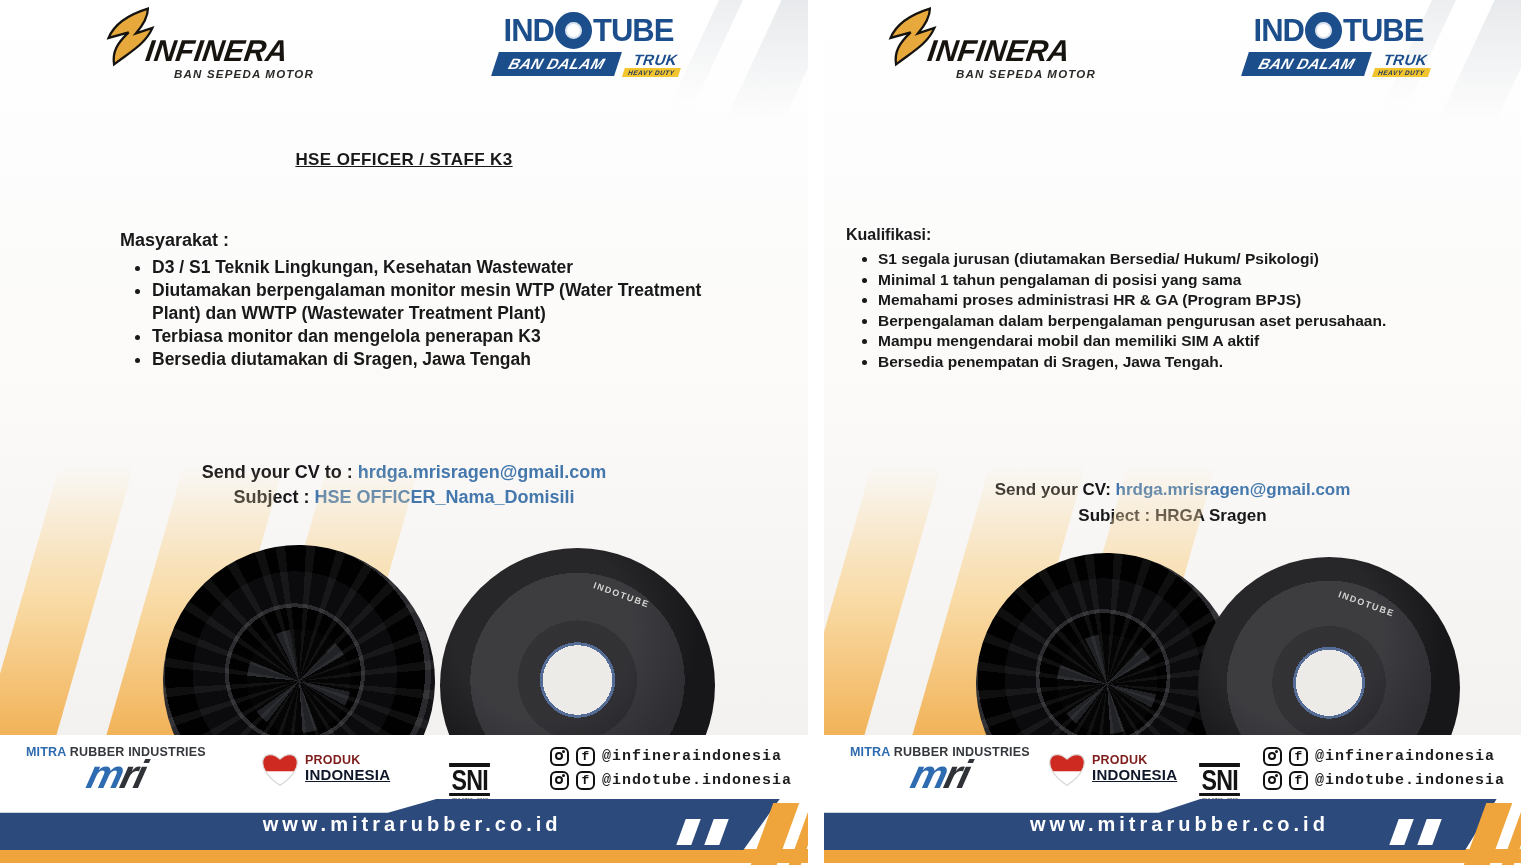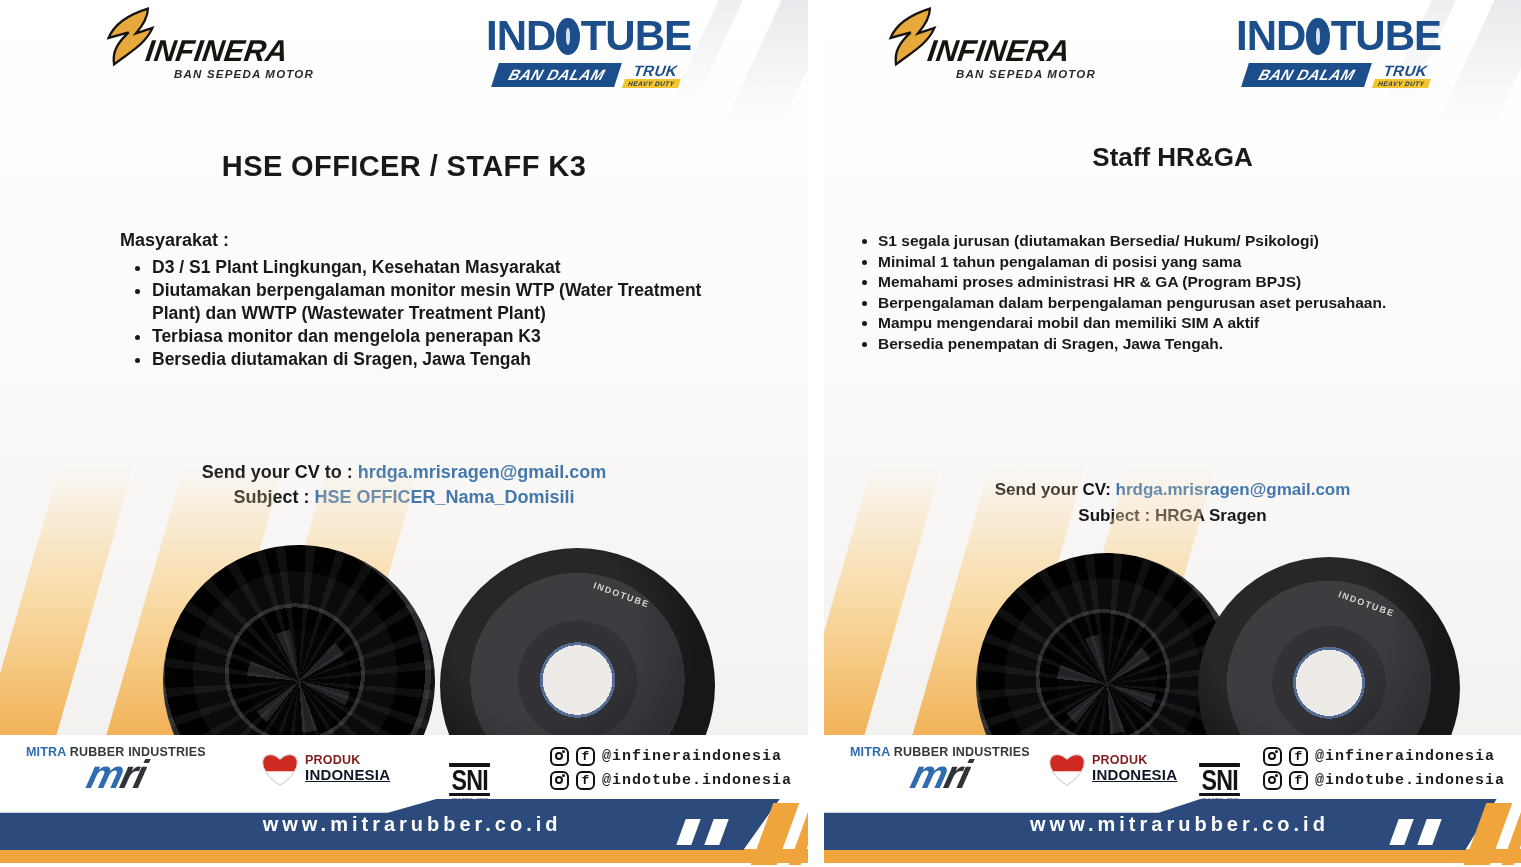--- a/index.html
+++ b/index.html
@@ -27,34 +27,34 @@
   .swoosh { position:absolute; left:0; top:0; }
   .infinera-text { position:absolute; left:42px; top:28px; font-size:30px; font-weight:900;
                    font-style:italic; color:#17140f; letter-spacing:0; transform:skewX(-8deg); }
   .infinera-tagline { position:absolute; left:70px; top:62px; font-size:11.5px; font-weight:800;
                       font-style:italic; color:#2b2926; letter-spacing:1.2px; }
 
   .indotube-logo { position:absolute; top:12px; width:205px; height:85px; }
   .flyer-left  .indotube-logo { left:486px; }
   .flyer-right .indotube-logo { left:412px; }
   .indotube-row1 { display:flex; align-items:center; justify-content:center; }
-  .indotube-word { font-size:42px; font-weight:900; color:#1c4e8c; letter-spacing:-1px; }
+  .indotube-word { font-size:31px; font-weight:900; color:#1c4e8c; letter-spacing:-1px; }
   .donut { width:37px; height:37px; border:10px solid #1c4e8c; border-radius:50%;
            margin:0 1px; background:#fff; box-shadow:inset 0 0 0 2px #d8e2ef; }
   .indotube-row2 { display:flex; align-items:flex-start; justify-content:center; gap:7px; margin-top:3px; }
   .bandalam { background:#1c4e8c; color:#fff; font-weight:800; font-style:italic; font-size:15px;
               padding:3px 14px 4px; transform:skewX(-18deg); letter-spacing:.5px; }
   .truk-wrap { display:flex; flex-direction:column; align-items:center; transform:skewX(-18deg); }
   .truk { color:#1c4e8c; font-weight:900; font-size:15px; letter-spacing:.5px; line-height:1; }
   .heavy { background:#f2c42d; color:#23395c; font-weight:900; font-size:6.5px; letter-spacing:.5px;
            padding:1px 5px; margin-top:1px; }
 
   
   .title { position:absolute; left:0; right:0; text-align:center; color:#191919; font-weight:800; }
-  .flyer-left  .title { top:150px; font-size:29px; letter-spacing:.4px; }
+  .flyer-left  .title { top:150px; font-size:17px; letter-spacing:.4px;text-decoration:underline; }
   .flyer-right .title { top:142px; font-size:26px; }
 
   .quals { position:absolute; color:#191919; }
   .flyer-left  .quals { top:230px; left:120px; right:88px; }
   .flyer-right .quals { top:226px; left:22px;  right:30px; }
   .qual-heading { font-weight:800; }
   .flyer-left  .qual-heading { font-size:18px; }
   .flyer-right .qual-heading { font-size:16px; }
   .quals ul { list-style:disc; margin-top:5px; padding-left:32px; }
   .quals li { font-weight:700; }
@@ -187,21 +187,21 @@
           </span>
         </div>
       </div>
     </div>
 
     <h1 class="title">HSE OFFICER / STAFF K3</h1>
 
     <section class="quals">
       <div class="qual-heading">Masyarakat :</div>
       <ul>
-          <li>D3 / S1 Plant Lingkungan, Kesehatan Masyarakat</li>
+          <li>D3 / S1 Teknik Lingkungan, Kesehatan Wastewater</li>
           <li>Diutamakan berpengalaman monitor mesin WTP (Water Treatment Plant) dan WWTP (Wastewater Treatment Plant)</li>
           <li>Terbiasa monitor dan mengelola penerapan K3</li>
           <li>Bersedia diutamakan di Sragen, Jawa Tengah</li>
         </ul>
     </section>
 
     <section class="cv">
       <div>
         <span class="cv-label">Send your CV to :</span>
         <span class="blue">hrdga.mrisragen@gmail.com</span>
@@ -303,23 +303,23 @@
         <div class="indotube-row2">
           <span class="bandalam">BAN DALAM</span>
           <span class="truk-wrap">
             <span class="truk">TRUK</span>
             <span class="heavy">HEAVY DUTY</span>
           </span>
         </div>
       </div>
     </div>
 
-    <h1 class="title">Staff HR&amp;GA</h1>
 
     <section class="quals">
+      <div class="qual-heading">Kualifikasi:</div>
       <ul>
           <li>S1 segala jurusan (diutamakan Bersedia/ Hukum/ Psikologi)</li>
           <li>Minimal 1 tahun pengalaman di posisi yang sama</li>
           <li>Memahami proses administrasi HR &amp; GA (Program BPJS)</li>
           <li>Berpengalaman dalam berpengalaman pengurusan aset perusahaan.</li>
           <li>Mampu mengendarai mobil dan memiliki SIM A aktif</li>
           <li>Bersedia penempatan di Sragen, Jawa Tengah.</li>
         </ul>
     </section>
 

